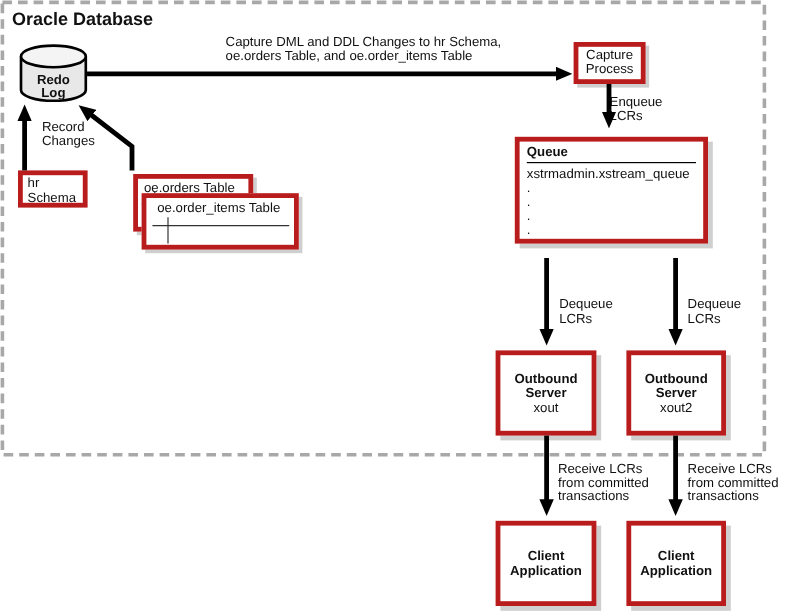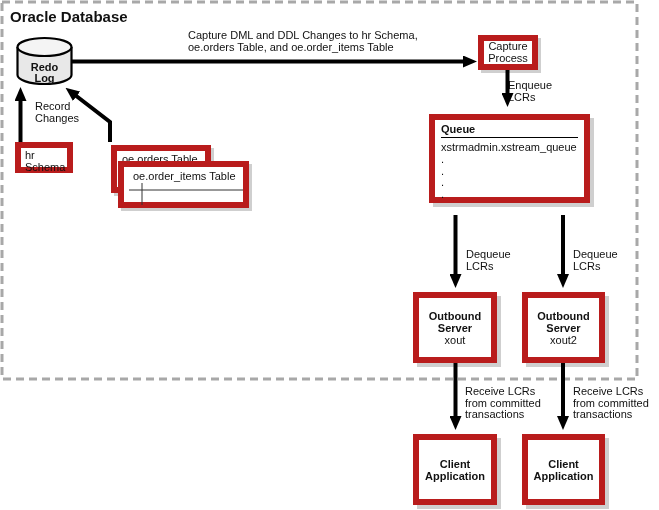--- a/index.html
+++ b/index.html
@@ -3,21 +3,21 @@
 <meta charset="utf-8">
 <style>
   html,body { margin:0; padding:0; background:#fff; }
   #canvas {
     position:relative; width:659px; height:510px; background:#ffffff;
     font-family:"Liberation Sans", sans-serif; font-size:11px; color:#111;
     overflow:hidden;
   }
   .pre { white-space:pre-line; line-height:11.5px; }
   .box {
-    position:absolute; background:#ffffff; border:6px solid #b91c1c;
+    position:absolute; background:#ffffff; border:4px solid #b91c1c;
     box-sizing:border-box; z-index:2;
   }
   .shadow3 { box-shadow:3px 3px 0 #cfcfcf; }
   .shadow4 { box-shadow:4px 4px 0 #cfcfcf; }
   .bold { font-weight:bold; }
   .center-col {
     display:flex; flex-direction:column; justify-content:center;
     align-items:center; text-align:center; line-height:12px;
   }
   .label { position:absolute; z-index:3; }

